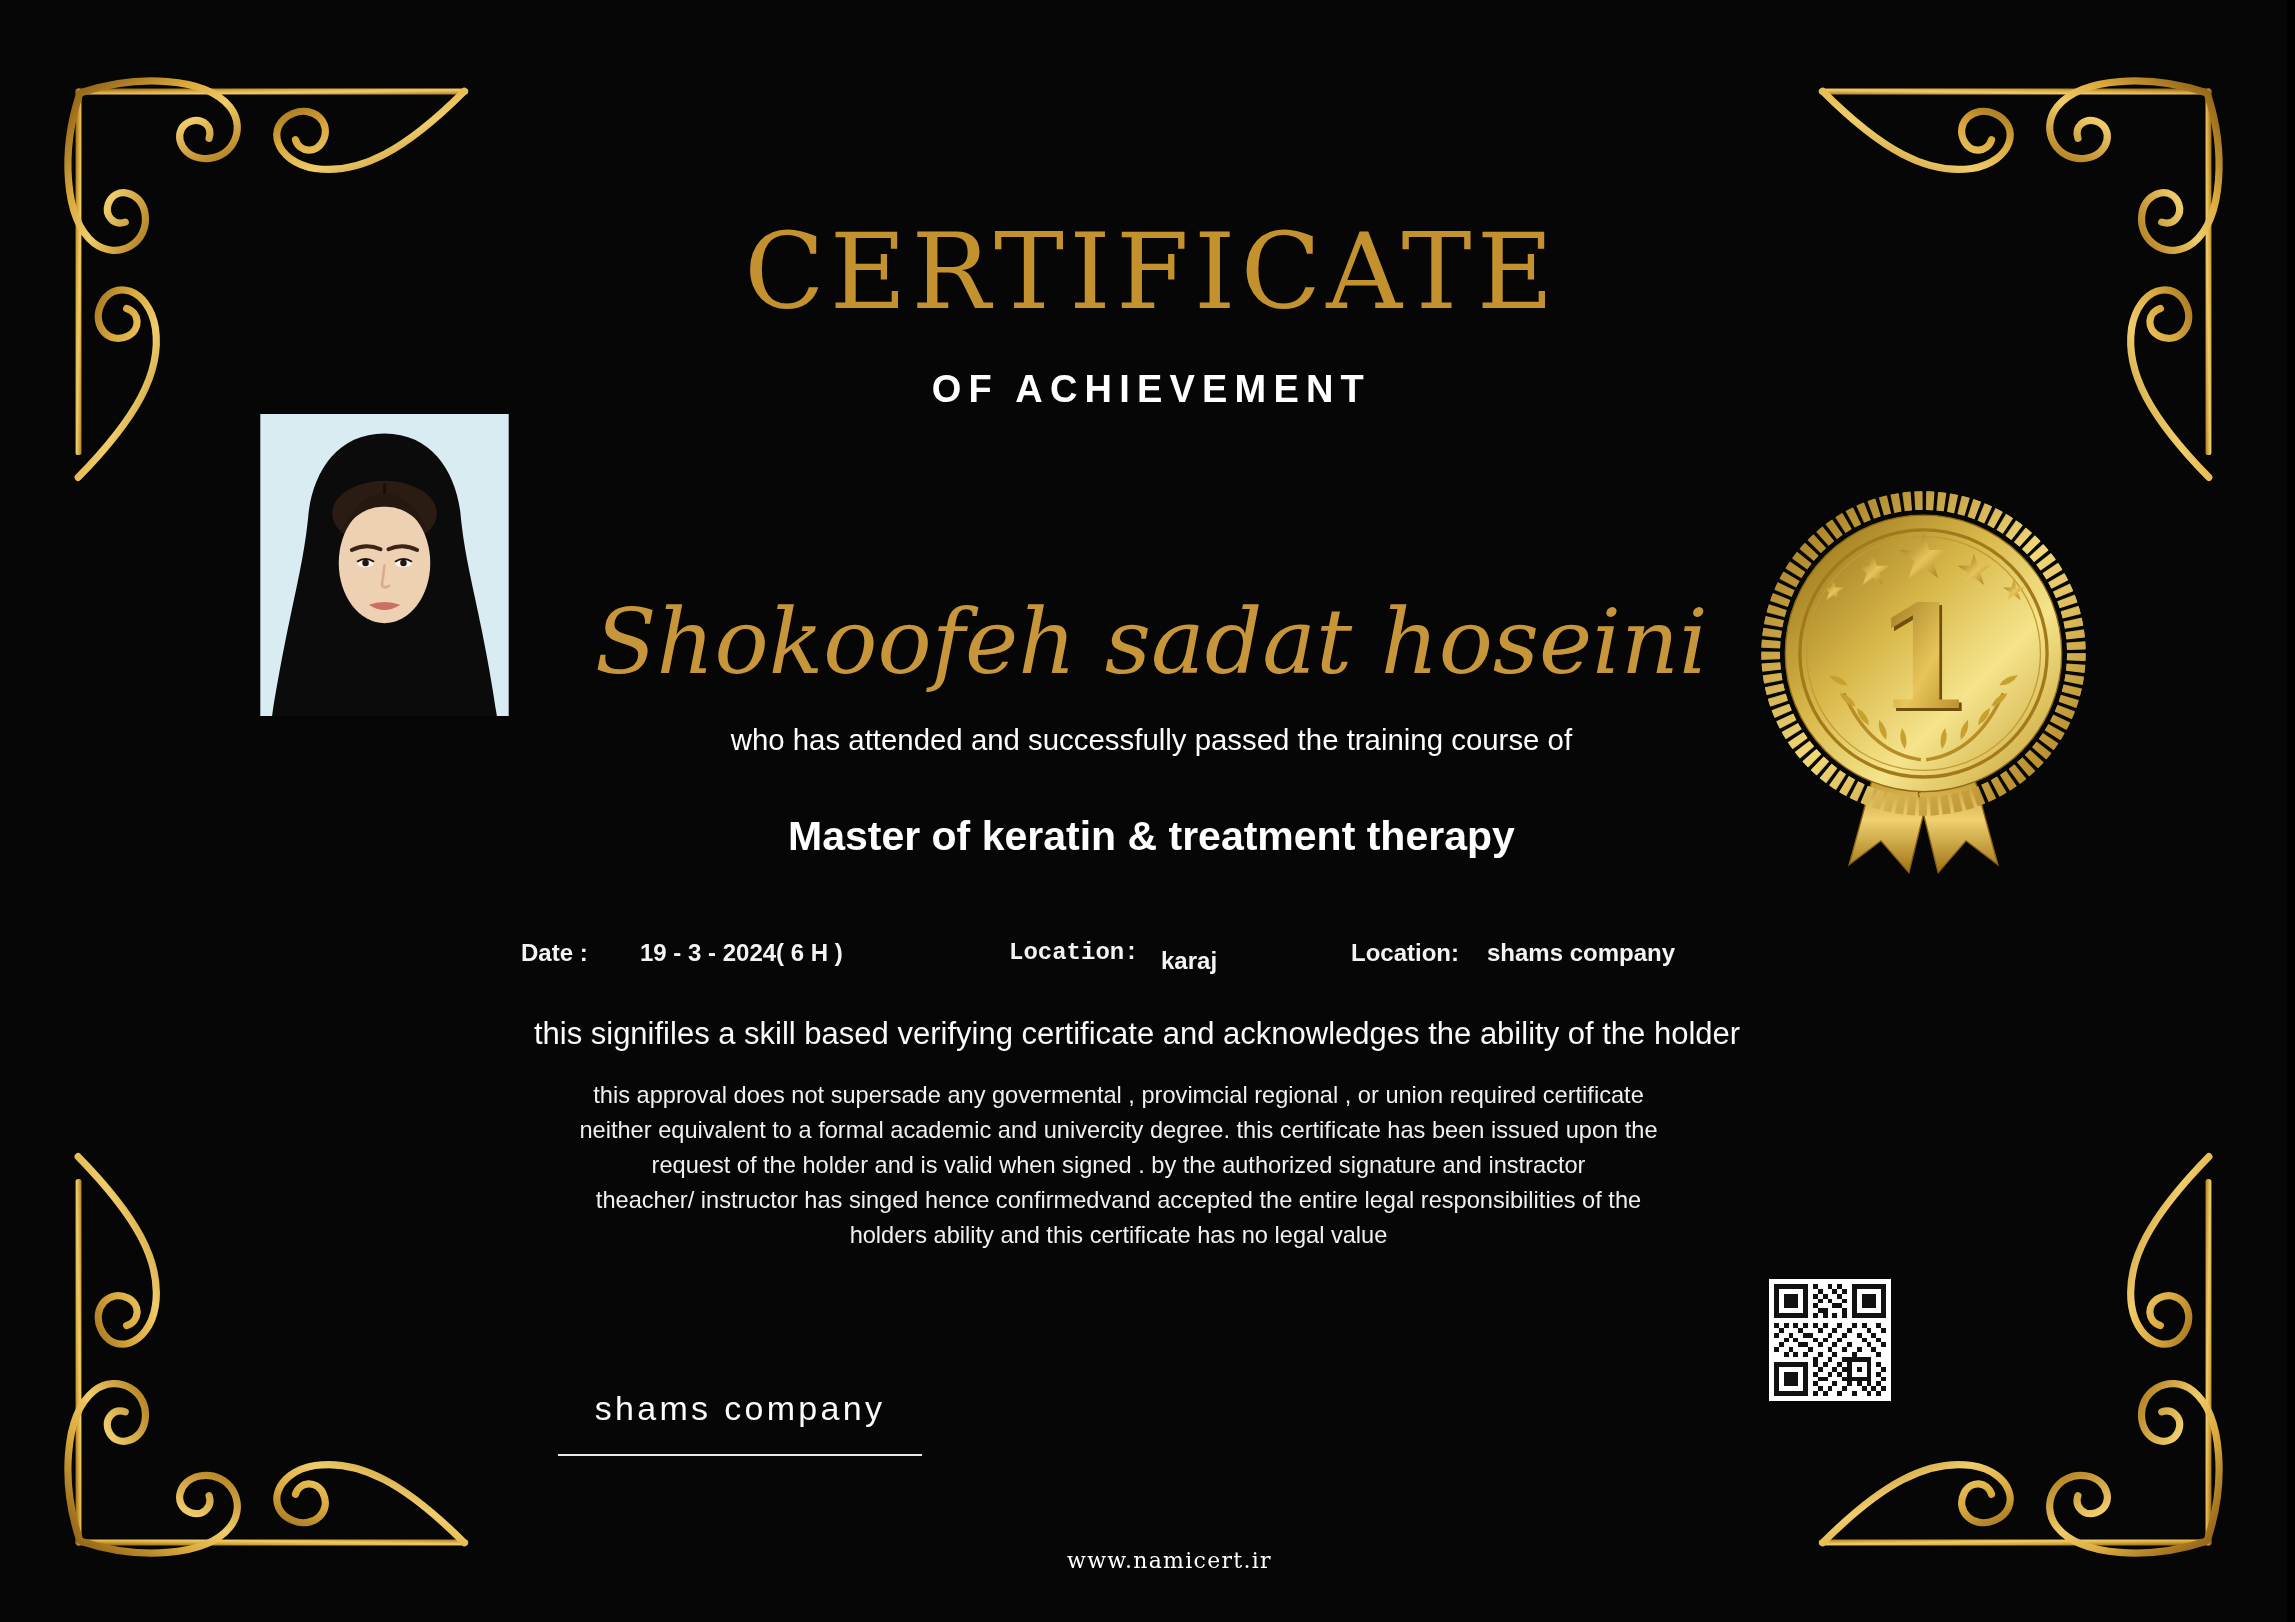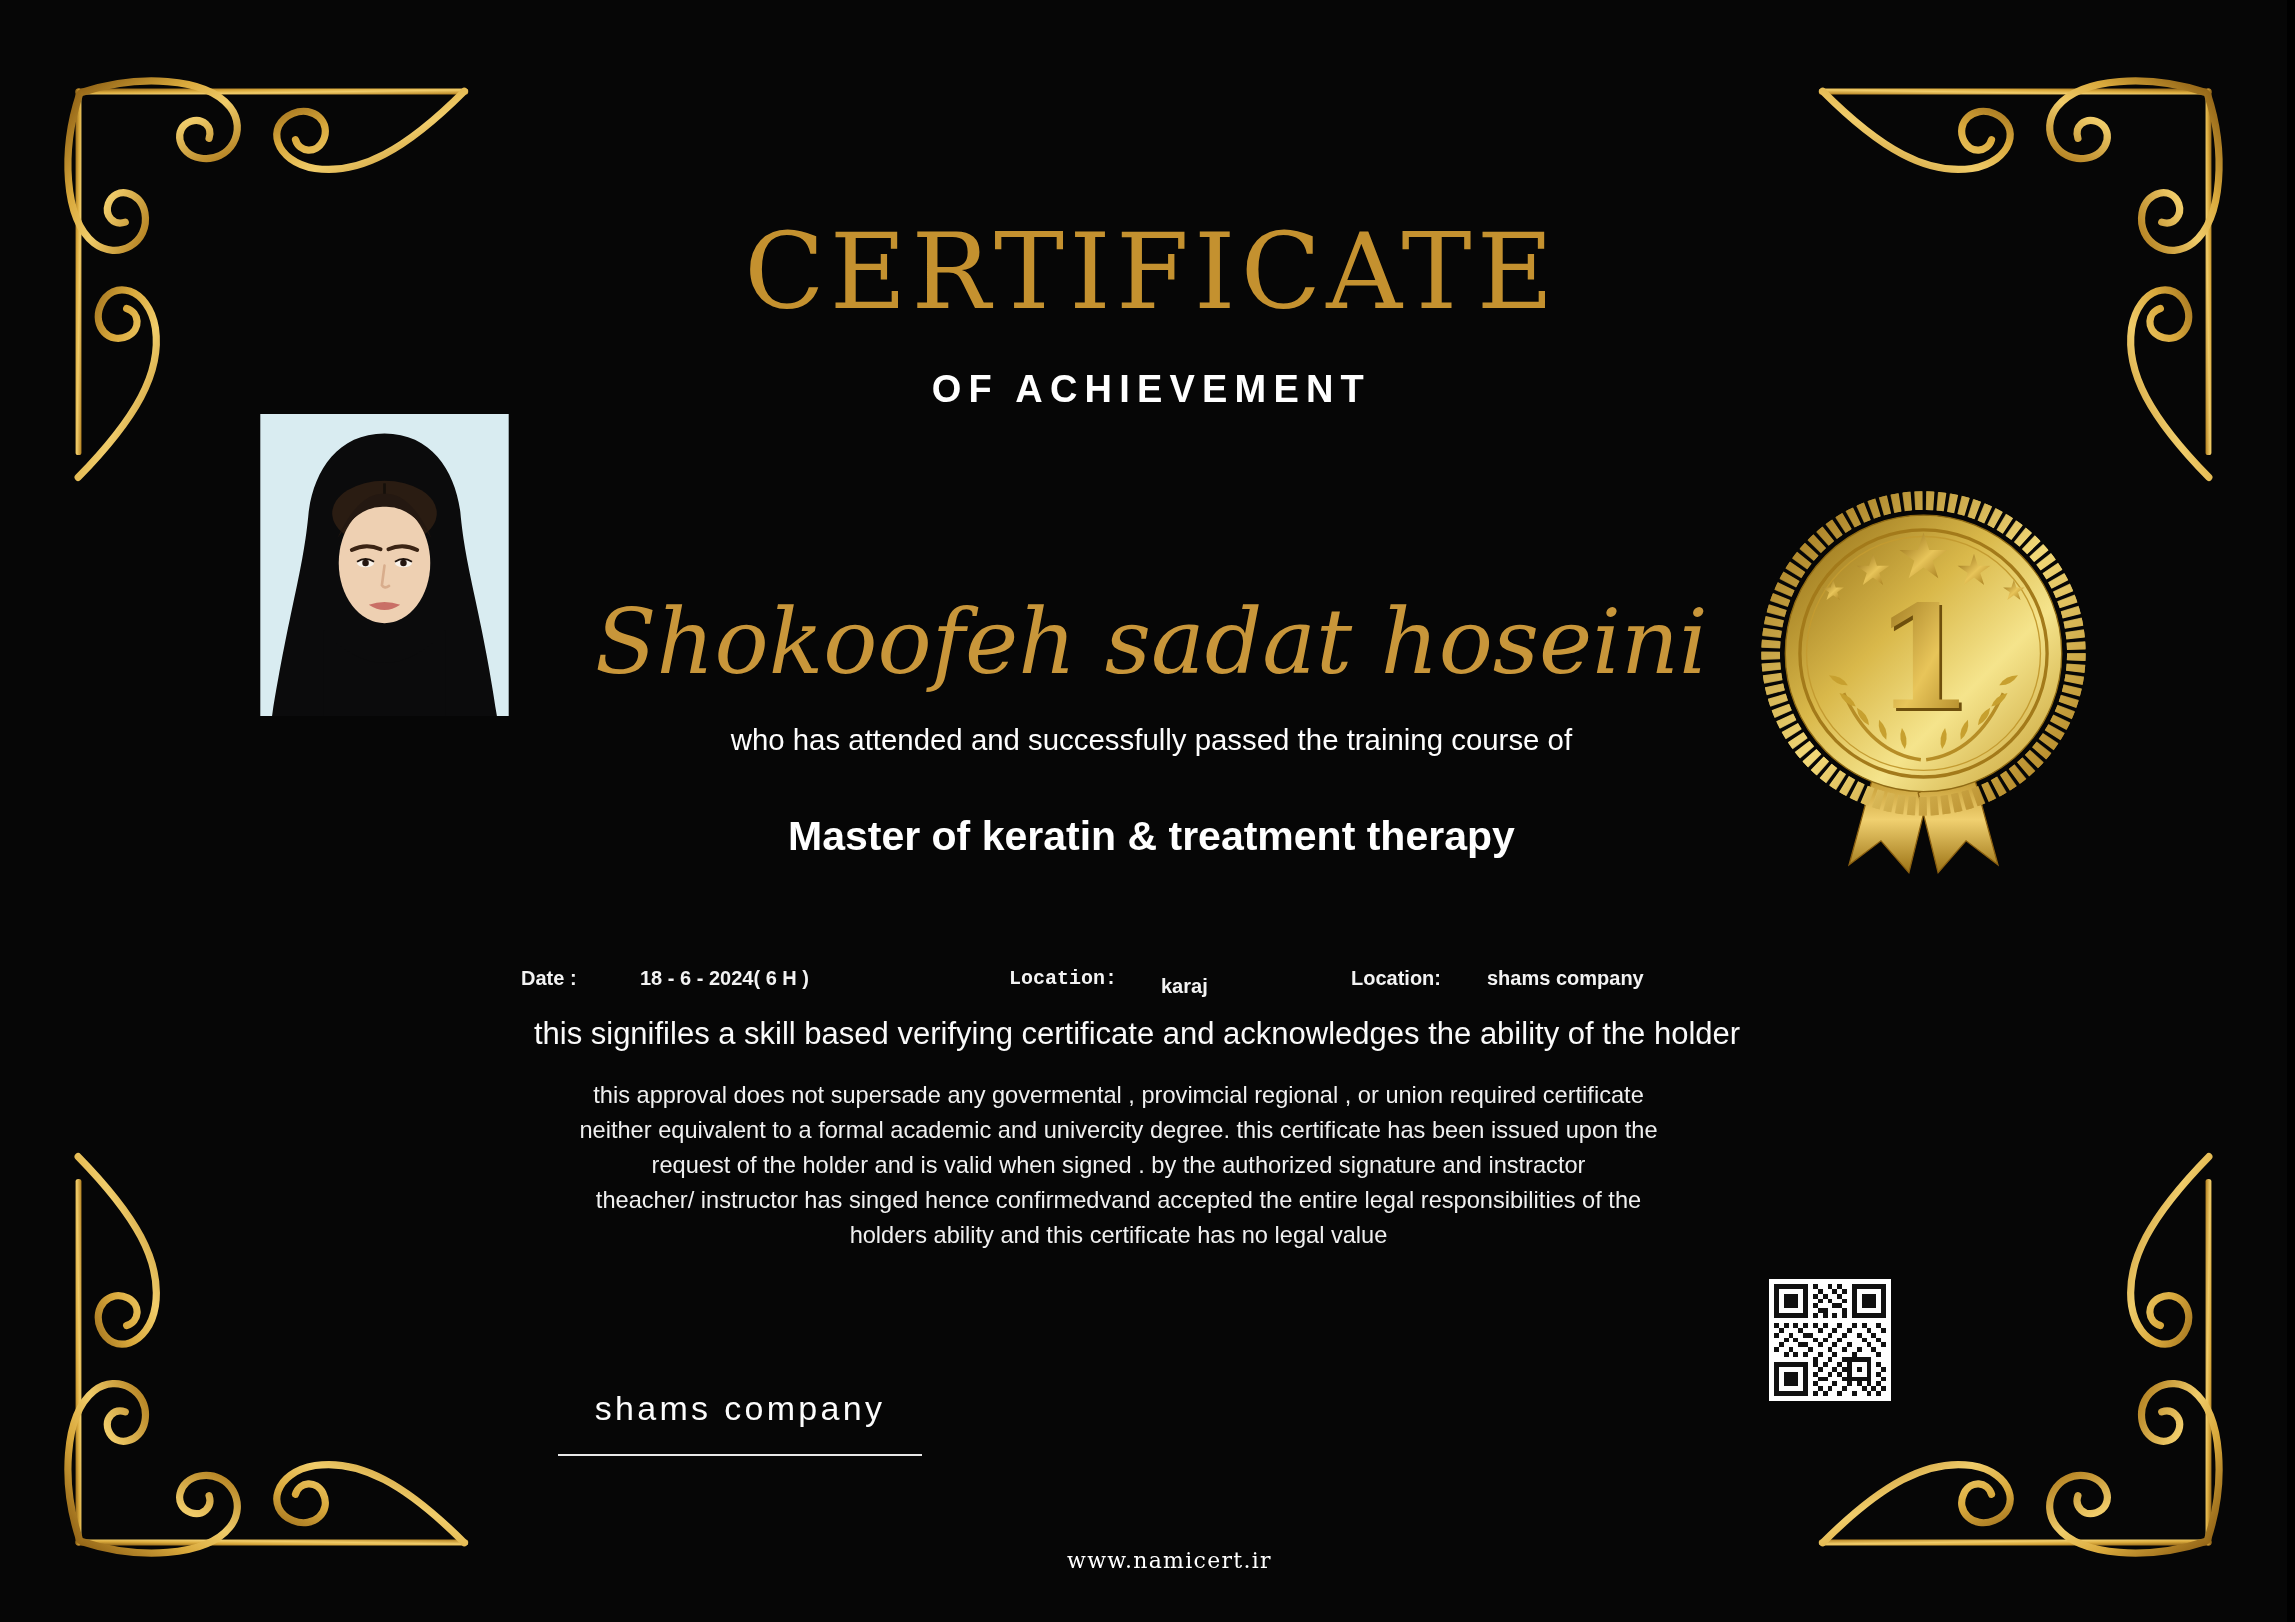--- a/index.html
+++ b/index.html
@@ -45,23 +45,23 @@
   }
   .course-title {
     top: 813px;
     font-weight: 700;
     font-size: 41px;
     color: #ffffff;
     white-space: nowrap;
   }
   .details-row span {
     position: absolute;
-    top: 967px;
+    top: 939px;
     font-weight: 700;
-    font-size: 20px;
+    font-size: 24px;
     color: #f3f3f3;
     white-space: nowrap;
   }
   .d-date-label     { left: 521px;  }
   .d-date-value     { left: 640px;  }
   .d-location-label { left: 1009px; font-family: Liberation Mono, monospace; }
   .d-location-value { left: 1161px; margin-top: 8px; }
   .d-teacher-label  { left: 1351px; }
   .d-teacher-value  { left: 1487px; }
 
@@ -234,21 +234,21 @@
     <text x="264" y="356" text-anchor="middle" font-family="DejaVu Serif, serif" font-weight="bold" font-size="215" fill="#6e4f0c">1</text>
     <text x="260" y="352" text-anchor="middle" font-family="DejaVu Serif, serif" font-weight="bold" font-size="215" fill="url(#oneGrad)">1</text>
   </svg>
 
   <div class="cx recipient-name">Shokoofeh sadat hoseini</div>
   <div class="cx intro-line">who has attended and successfully passed the training course of</div>
   <div class="cx course-title">Master of keratin &amp; treatment therapy</div>
 
   <div class="details-row">
     <span class="d-date-label">Date :</span>
-    <span class="d-date-value">18 - 6 - 2024( 6 H )</span>
+    <span class="d-date-value">19 - 3 - 2024( 6 H )</span>
     <span class="d-location-label">Location:</span>
     <span class="d-location-value">karaj</span>
     <span class="d-teacher-label">Location:</span>
     <span class="d-teacher-value">shams company</span>
   </div>
 
   <div class="statement">this signifiles a skill based verifying certificate and acknowledges the ability of the holder</div>
   <div class="disclaimer">
     <div>this approval does not supersade any govermental , provimcial regional , or union required certificate</div>
     <div>neither equivalent to a formal academic and univercity degree. this certificate has been issued upon the</div>

